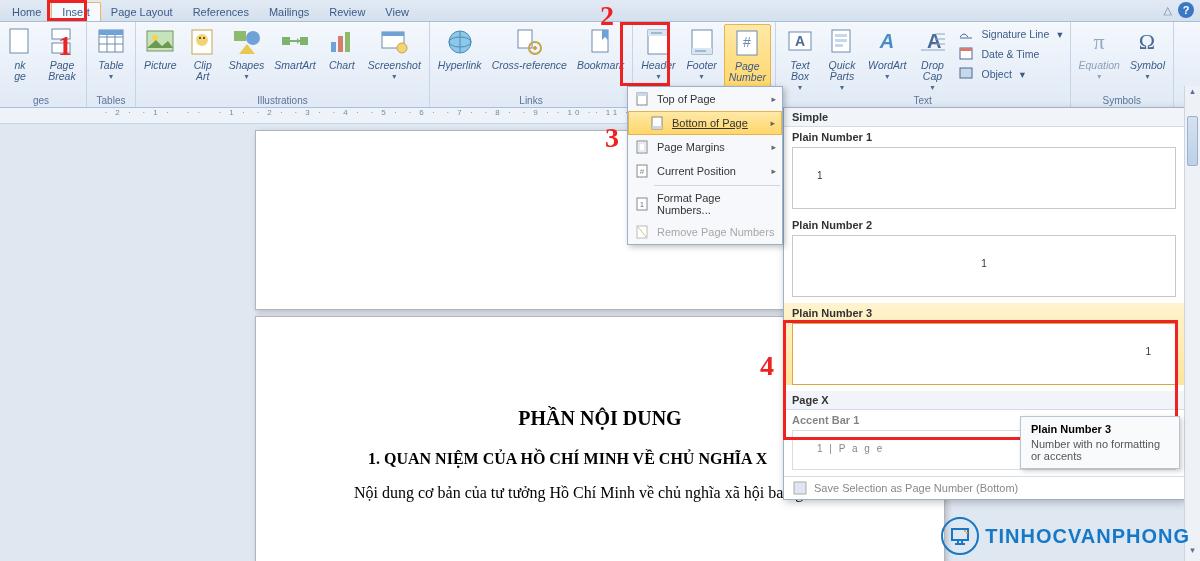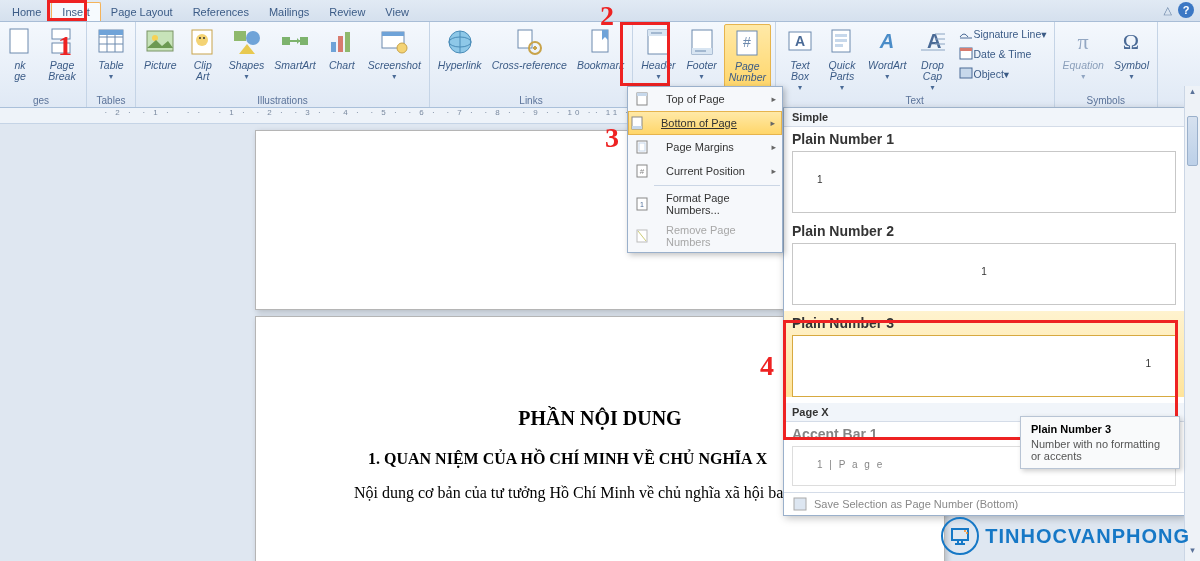--- a/index.html
+++ b/index.html
@@ -14,51 +14,51 @@
 
 
 .ribbon { height: 86px; background: linear-gradient(#f4f8fd, #e0e9f5); border-bottom: 1px solid #aac0da; display: flex; position: relative; }
 .group { display: flex; flex-direction: column; border-right: 1px solid #c5d4e6; padding: 2px 4px 0 4px; height: 100%; }
 .group-body { display: flex; align-items: flex-start; flex: 1; gap: 2px; }
 .group-label { text-align: center; font-size: 10px; color: #5b7399; padding: 1px 0; }
 .btn-lg { display: flex; flex-direction: column; align-items: center; justify-content: flex-start; padding: 2px 4px; min-width: 40px; height: 66px; cursor: pointer; border-radius: 2px; }
 .btn-lg .ic { width: 32px; height: 32px; margin-bottom: 2px; }
 .btn-lg .lbl { font-size: 10.5px; color: #3b5b86; text-align: center; line-height: 11px; font-style: italic; }
 .btn-lg .dd { font-size: 8px; color: #4a6a96; margin-top: 1px; }
-.btn-sm { display: flex; align-items: center; gap: 0; padding: 1px 3px; font-size: 10.5px; color: #3b5b86; cursor: pointer; height: 20px; }
+.btn-sm { display: flex; align-items: center; gap: 8px; padding: 1px 3px; font-size: 10.5px; color: #3b5b86; cursor: pointer; height: 20px; }
 .stack { display:flex; flex-direction:column; gap:0; }
 .ic svg { width: 100%; height: 100%; }
 .highlight-box { position:absolute; border: 3px solid #e22; pointer-events:none; }
 .callout-num { position:absolute; color:#e22; font-weight:bold; font-size:28px; font-family:"Times New Roman",serif; pointer-events:none; }
 
 
 .workspace { position: absolute; top: 108px; left:0; right:0; bottom:0; background:#dfe7f1; }
 .ruler { height: 16px; background: #eef3f9; border-bottom: 1px solid #c5d4e6; font-size: 8px; color:#7a8aa0; padding-left: 100px; letter-spacing: 3px; overflow:hidden; white-space:nowrap; }
 .ruler span { display:inline-block; width:38px; text-align:center; }
 .page { background:#fff; border:1px solid #b5b5b5; box-shadow: 2px 2px 6px rgba(0,0,0,.2); margin: 6px auto; width: 690px; position:relative; }
 .page1 { height: 180px; }
 .page2 { height: 300px; padding: 90px 80px 0 80px; font-family:"Times New Roman",serif; color:#000; }
 .doc-title { font-size: 20px; font-weight:bold; text-align:center; margin-bottom: 20px; }
 .doc-h { font-size: 16px; font-weight:bold; margin-bottom: 16px; padding-left: 32px; }
 .doc-p { font-size: 16px; padding-left: 18px; }
 
 
 .menu { position:absolute; top:86px; left:627px; width:156px; background:#f6f8fb; border:1px solid #9ab0cb; box-shadow:2px 2px 6px rgba(0,0,0,.25); z-index:50; }
-.menu-item { display:flex; align-items:center; gap:16px; padding:4px 6px; font-size:11px; color:#333; cursor:pointer; position:relative; }
+.menu-item { display:flex; align-items:center; gap:7px; padding:4px 6px; font-size:11px; color:#333; cursor:pointer; position:relative; }
 .menu-item .mi-ic { width:16px; height:16px; flex-shrink:0; }
 .menu-item .arrow { position:absolute; right:6px; font-size:9px; color:#666; }
-.menu-item.hover { background: linear-gradient(#ffe9a7,#ffd66a); border:1px solid #e6b44d; padding:3px 0; }
+.menu-item.hover { background: linear-gradient(#ffe9a7,#ffd66a); border:1px solid #e6b44d; padding:3px 20px; }
 .menu-sep { height:1px; background:#cbd6e5; margin:2px 2px 2px 26px; }
 .menu-item.disabled { color:#a7a7a7; }
 
 
 .gallery { position:absolute; top:108px; left:783px; width:402px; background:#fff; border:1px solid #9ab0cb; border-top:none; box-shadow:2px 2px 8px rgba(0,0,0,.25); z-index:40; }
 .gal-cat { background:#f1f5fa; border-bottom:1px solid #d4dce8; padding:3px 8px; font-size:11px; font-weight:bold; color:#333; }
 .gal-item { padding:4px 8px 0 8px; }
-.gal-item-title { font-size:14px; font-weight:bold; color:#333; margin-bottom:4px; }
+.gal-item-title { font-size:11px; font-weight:bold; color:#333; margin-bottom:4px; }
 .gal-preview { height:62px; border:1px solid #c7c7c7; background:#fff; position:relative; margin-bottom:6px; }
 .gal-preview .pnum { position:absolute; font-size:10px; color:#333; }
 .gal-item.hover { background:linear-gradient(#fff3cf,#ffe49a); }
 .gal-item.hover .gal-preview { border:1px solid #d7a940; }
 .gal-footer { padding:3px 8px; font-size:11px; color:#888; display:flex; align-items:center; gap:6px; border-top:1px solid #d4dce8; }
 .gal-footer .mi-ic { width:16px; height:16px; }
 .scrollbar { position:absolute; right:0; top:86px; bottom:0; width:16px; background:#eef2f7; border-left:1px solid #cbd6e5; z-index:60; }
 .scroll-thumb { position:absolute; left:2px; right:2px; top:30px; height:50px; background:linear-gradient(#d6e1ef,#bcd0e8); border:1px solid #9ab0cb; border-radius:2px; }
 .scroll-btn { position:absolute; left:0; right:0; height:16px; text-align:center; font-size:9px; color:#5a7299; }
 .scroll-btn.up{top:0} .scroll-btn.dn{bottom:0}

